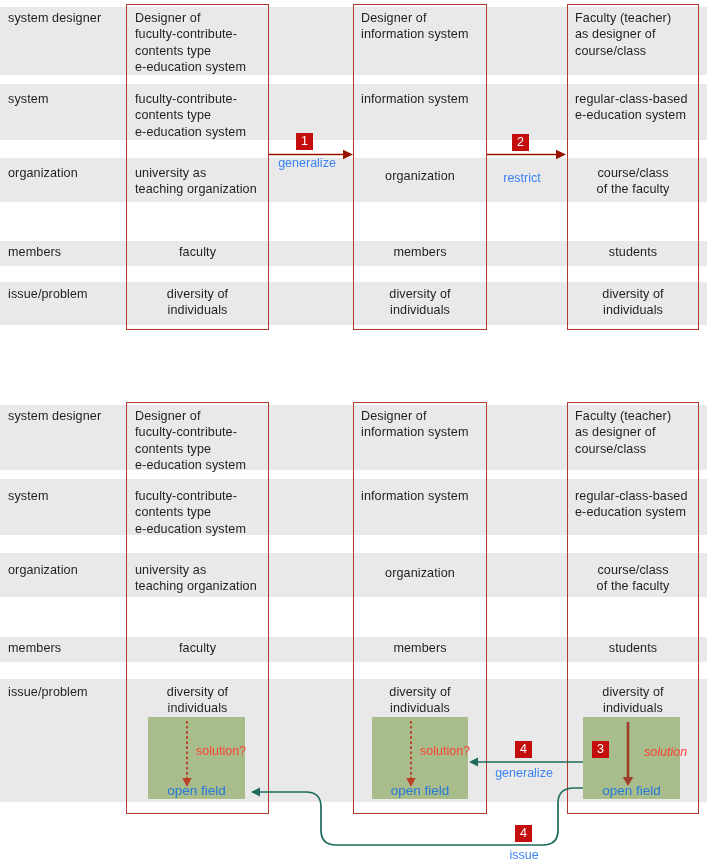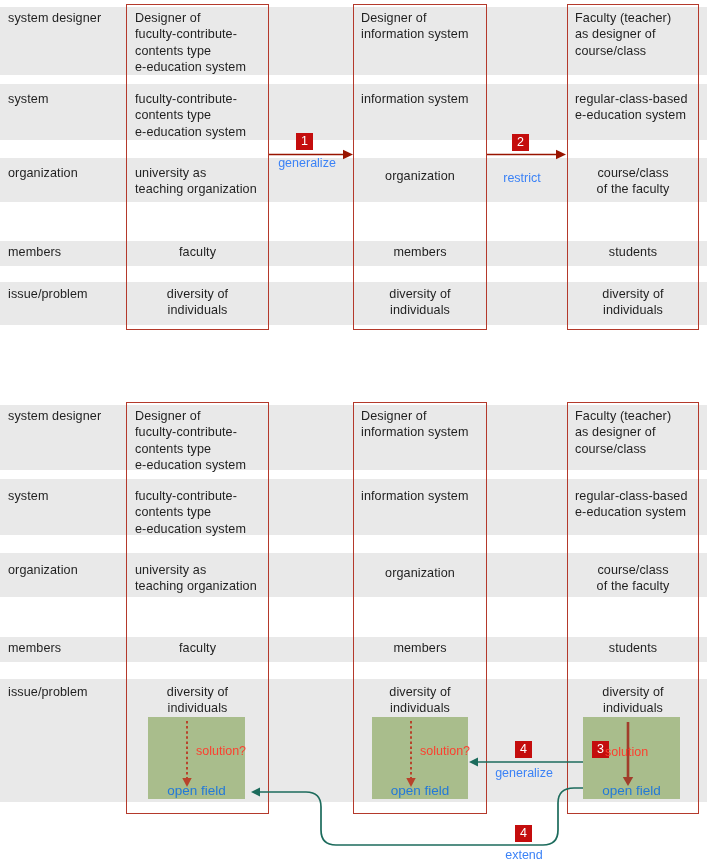--- a/index.html
+++ b/index.html
@@ -148,23 +148,23 @@
   <div class="cell tc" style="left:126px;top:684px;width:143px;">diversity of
 individuals</div>
   <div class="cell tc" style="left:353px;top:684px;width:134px;">diversity of
 individuals</div>
   <div class="cell tc" style="left:567px;top:684px;width:132px;">diversity of
 individuals</div>
 
   <div class="sollabel" style="left:196px;top:744px;">solution?</div>
   <div class="sollabel" style="left:420px;top:744px;">solution?</div>
   <div class="badge" style="left:592px;top:741px;">3</div>
-  <div class="sollabel" style="left:605px;top:745px;">solution</div>
+  <div class="sollabel" style="left:644px;top:745px;font-style:italic;">solution</div>
   <div class="openfield" style="left:148px;top:783px;width:97px;">open field</div>
   <div class="openfield" style="left:372px;top:783px;width:96px;">open field</div>
   <div class="openfield" style="left:583px;top:783px;width:97px;">open field</div>
 
   <div class="badge" style="left:515px;top:741px;">4</div>
   <div class="rlabel" style="left:484px;top:766px;">generalize</div>
   <div class="badge" style="left:515px;top:825px;">4</div>
-  <div class="rlabel" style="left:484px;top:848px;">extend</div>
+  <div class="rlabel" style="left:484px;top:848px;">issue</div>
 
 </div>
 
 </body></html>

